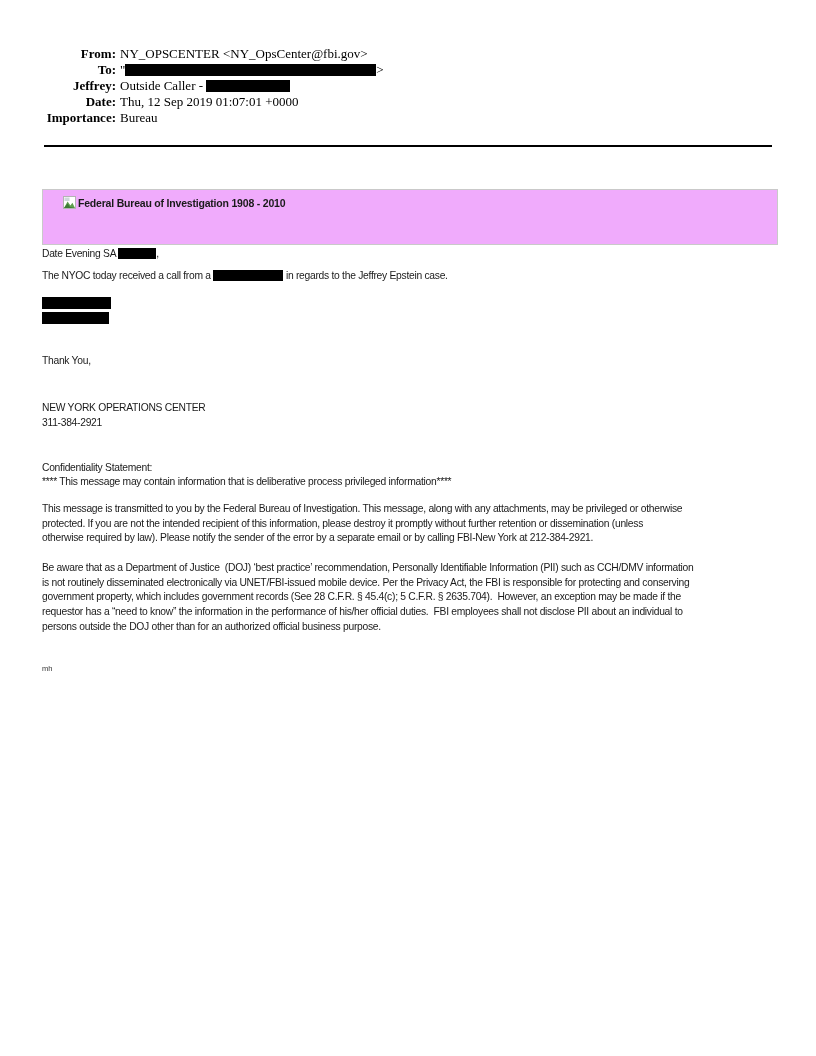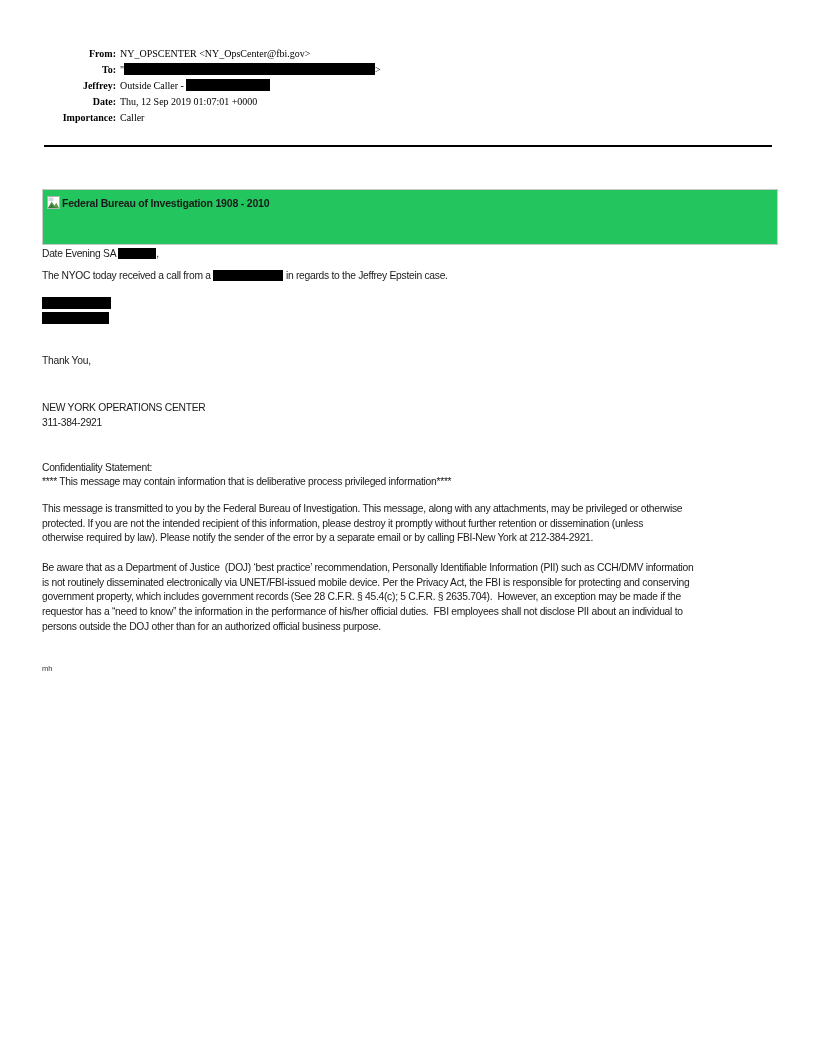--- a/index.html
+++ b/index.html
@@ -11,33 +11,33 @@
     overflow:hidden;
     font-family:"Liberation Sans", sans-serif;
     color:#111;
   }
   .content { position:absolute; left:42px; top:0; width:752px; }
 
   
   .email-header {
     margin-top:46px;
     font-family:"Liberation Serif", serif;
-    font-size:10px; line-height:16px; color:#000;
+    font-size:13px; line-height:16px; color:#000;
   }
   .hrow { display:flex; }
   .hlabel { width:74px; flex:none; text-align:right; font-weight:bold; }
   .hvalue { margin-left:4px; white-space:nowrap; }
 
   .rule { margin-top:19px; margin-left:2px; width:728px; height:2px; background:#000; }
 
   
   .image-box {
     margin-top:42px; width:736px; height:56px;
-    border:1px solid #c9c9c9; background:#22c55e;
-    padding:3px 4px;
+    border:1px solid #c9c9c9; background:#f0abfc;
+    padding:3px 20px;
   }
   .img-icon { display:inline-block; vertical-align:-2px; margin-right:2px; }
   .img-alt { font-weight:bold; font-size:10.5px; letter-spacing:-0.2px; color:#1a1a1a; }
 
   
   .bodytext {
     font-size:10.3px; line-height:14.7px; letter-spacing:-0.28px;
     color:#1a1a1a; white-space:pre-wrap;
   }
   .greeting { margin-top:2px; }
@@ -79,21 +79,21 @@
       <div class="hrow">
         <span class="hlabel">Jeffrey:</span>
         <span class="hvalue"><span>Outside Caller - </span><span class="redact hdr bar-subject"></span></span>
       </div>
       <div class="hrow">
         <span class="hlabel">Date:</span>
         <span class="hvalue">Thu, 12 Sep 2019 01:07:01 +0000</span>
       </div>
       <div class="hrow">
         <span class="hlabel">Importance:</span>
-        <span class="hvalue">Caller</span>
+        <span class="hvalue">Bureau</span>
       </div>
     </div>
 
     <div class="rule"></div>
 
     <div class="image-box">
       <span class="img-icon">
         <svg width="13" height="13" viewBox="0 0 13 13" aria-hidden="true">
           <rect x="0.5" y="0.5" width="12" height="12" fill="#ffffff" stroke="#b3b3b3"></rect>
           <rect x="1.5" y="1.5" width="5" height="3.5" fill="#cfd8dc"></rect>

